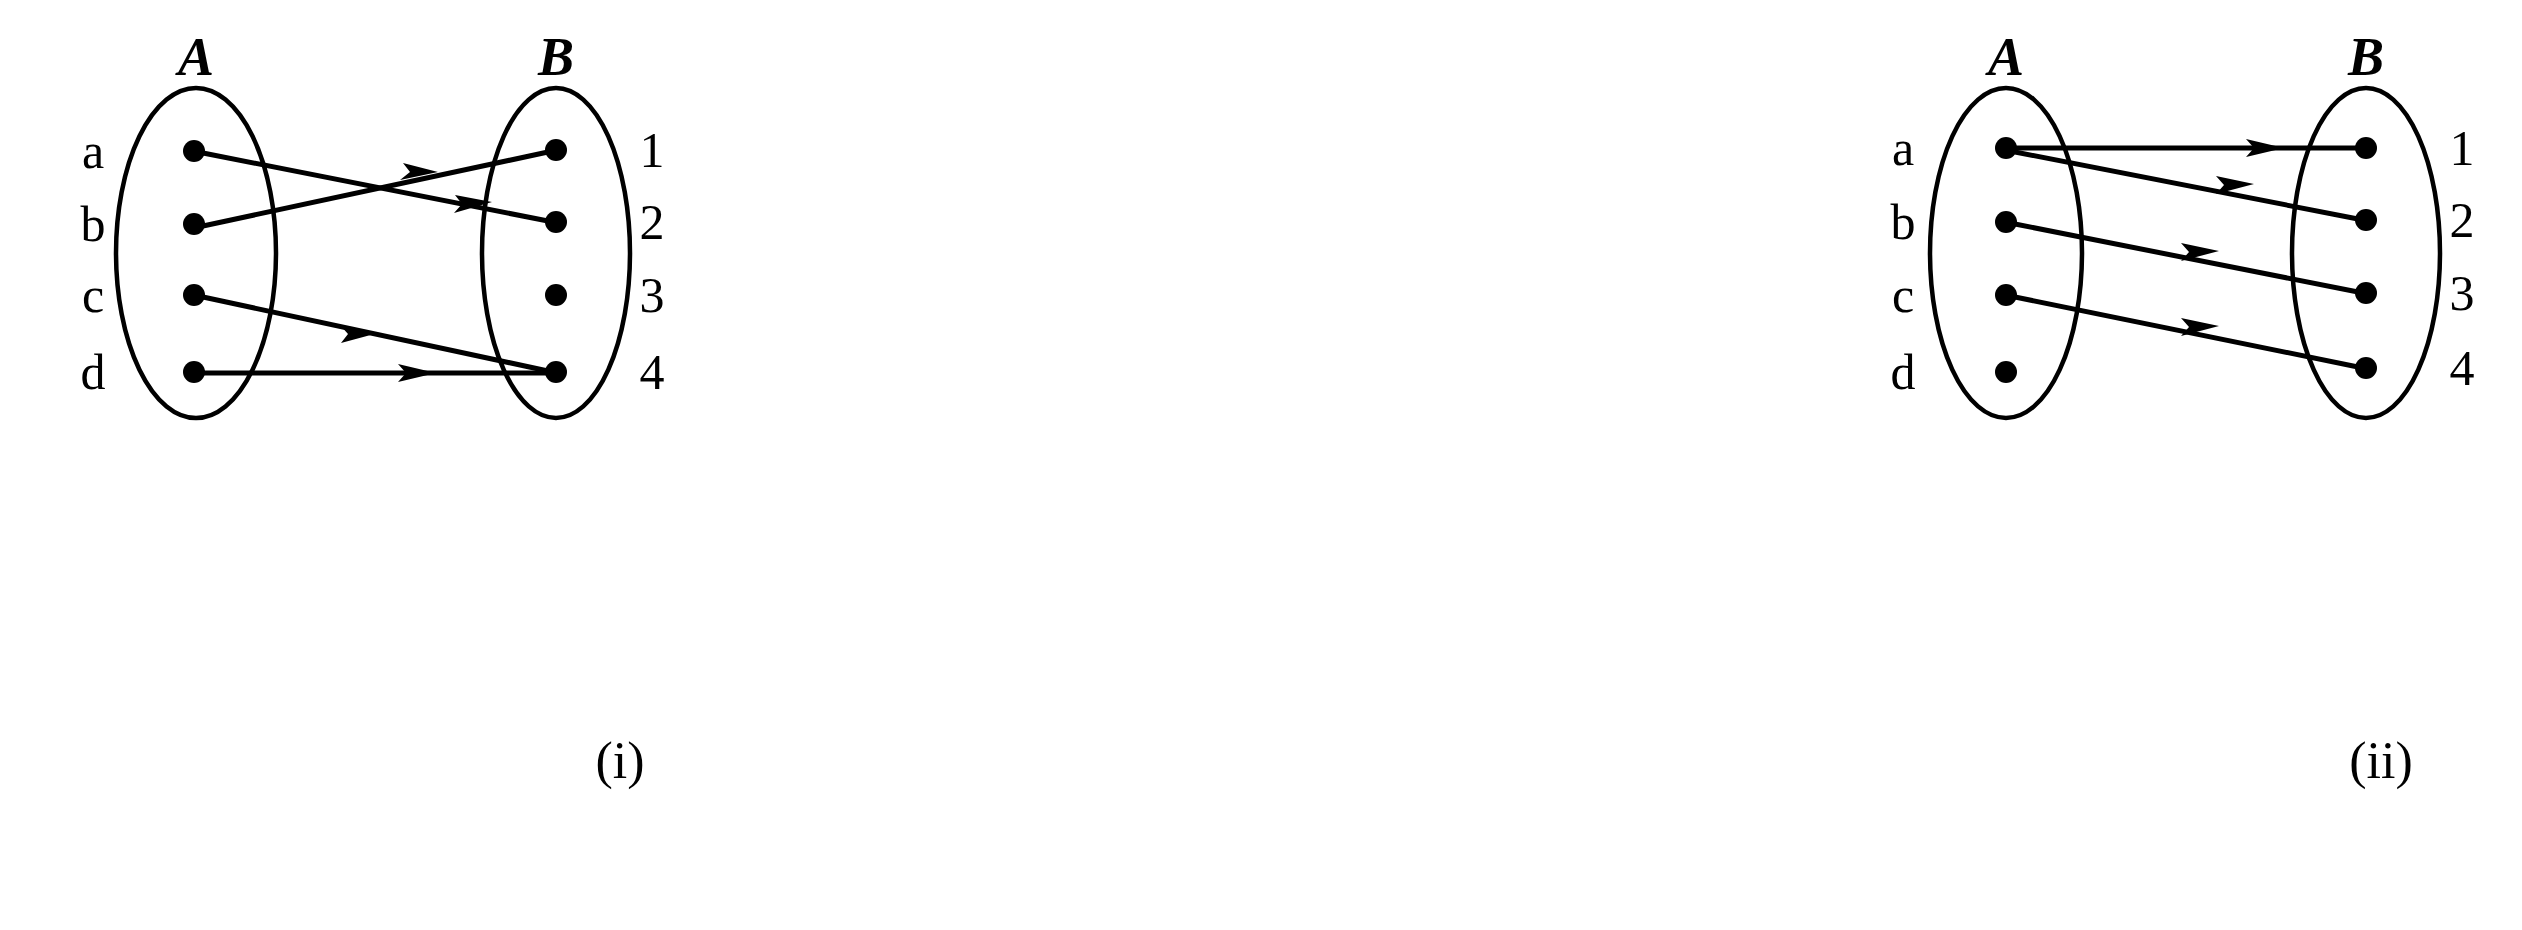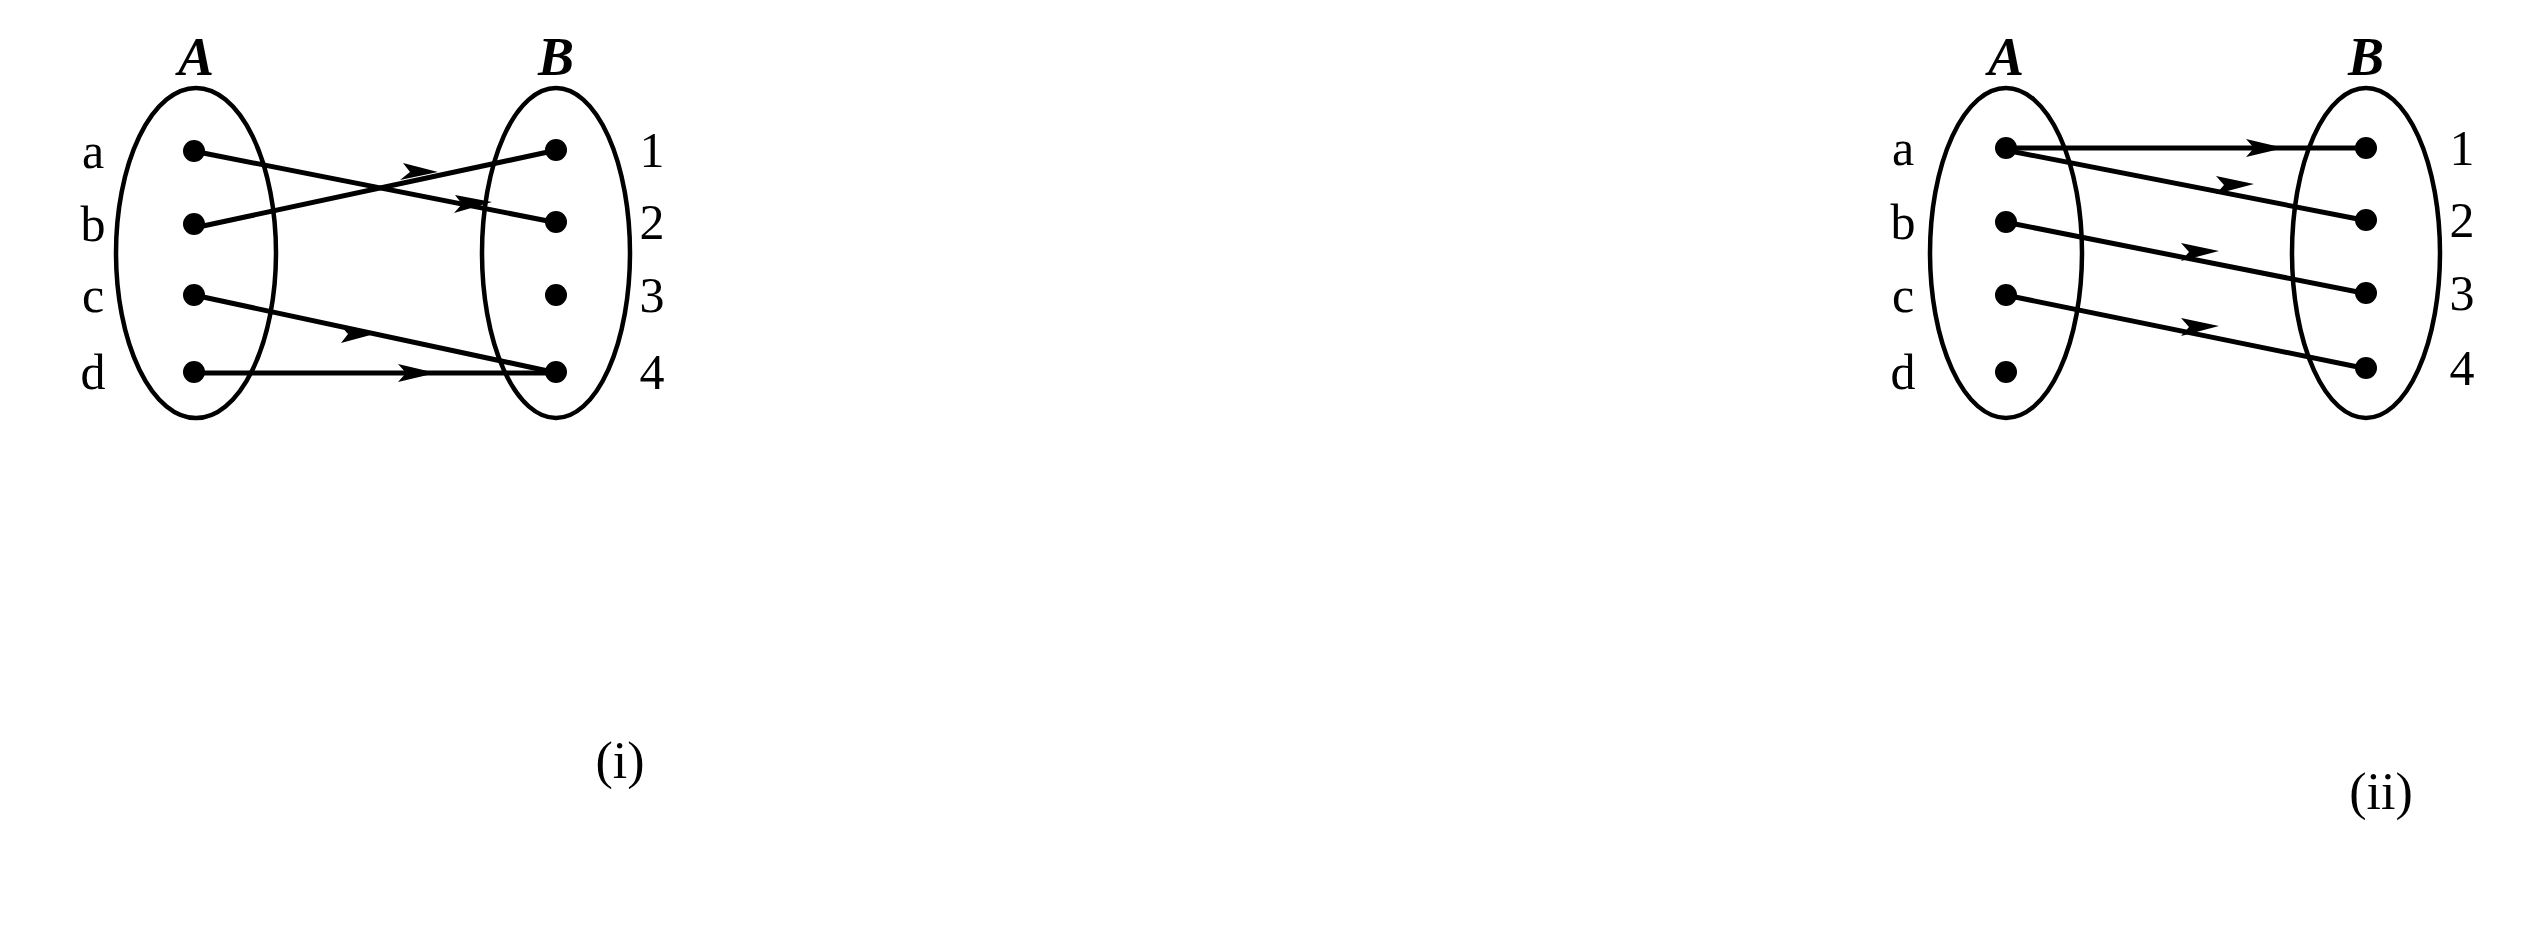--- a/index.html
+++ b/index.html
@@ -123,16 +123,16 @@
     <div class="elemlabel" style="left:612px;top:123px;">a</div>
     <div class="elemlabel" style="left:612px;top:197px;">b</div>
     <div class="elemlabel" style="left:612px;top:270px;">c</div>
     <div class="elemlabel" style="left:612px;top:347px;">d</div>
 
     <div class="elemlabel" style="left:1171px;top:123px;">1</div>
     <div class="elemlabel" style="left:1171px;top:195px;">2</div>
     <div class="elemlabel" style="left:1171px;top:268px;">3</div>
     <div class="elemlabel" style="left:1171px;top:343px;">4</div>
 
-    <div class="caption" style="left:1000px;top:735px;margin-top:31px;">(ii)</div>
+    <div class="caption" style="left:1000px;top:735px;">(ii)</div>
   </div>
 
 </div>
 
 </body></html>

